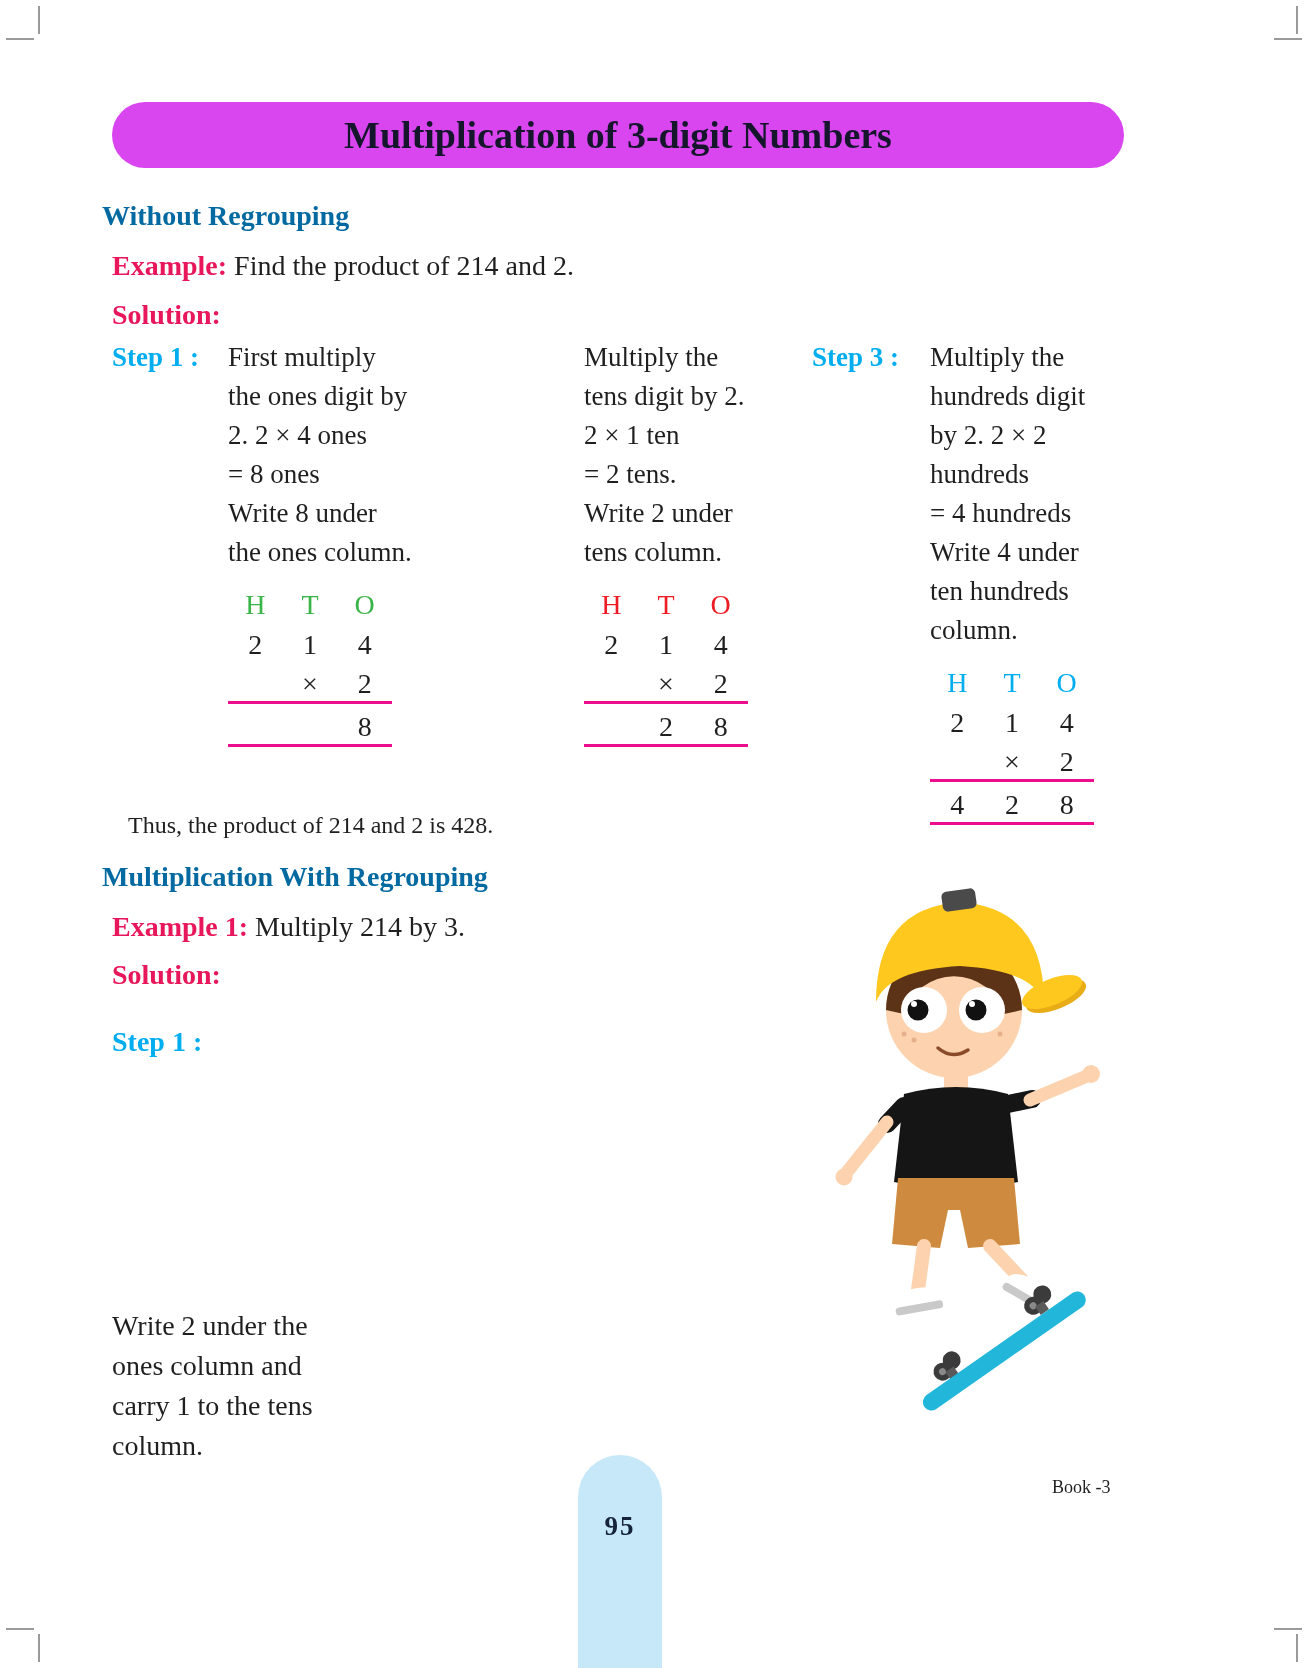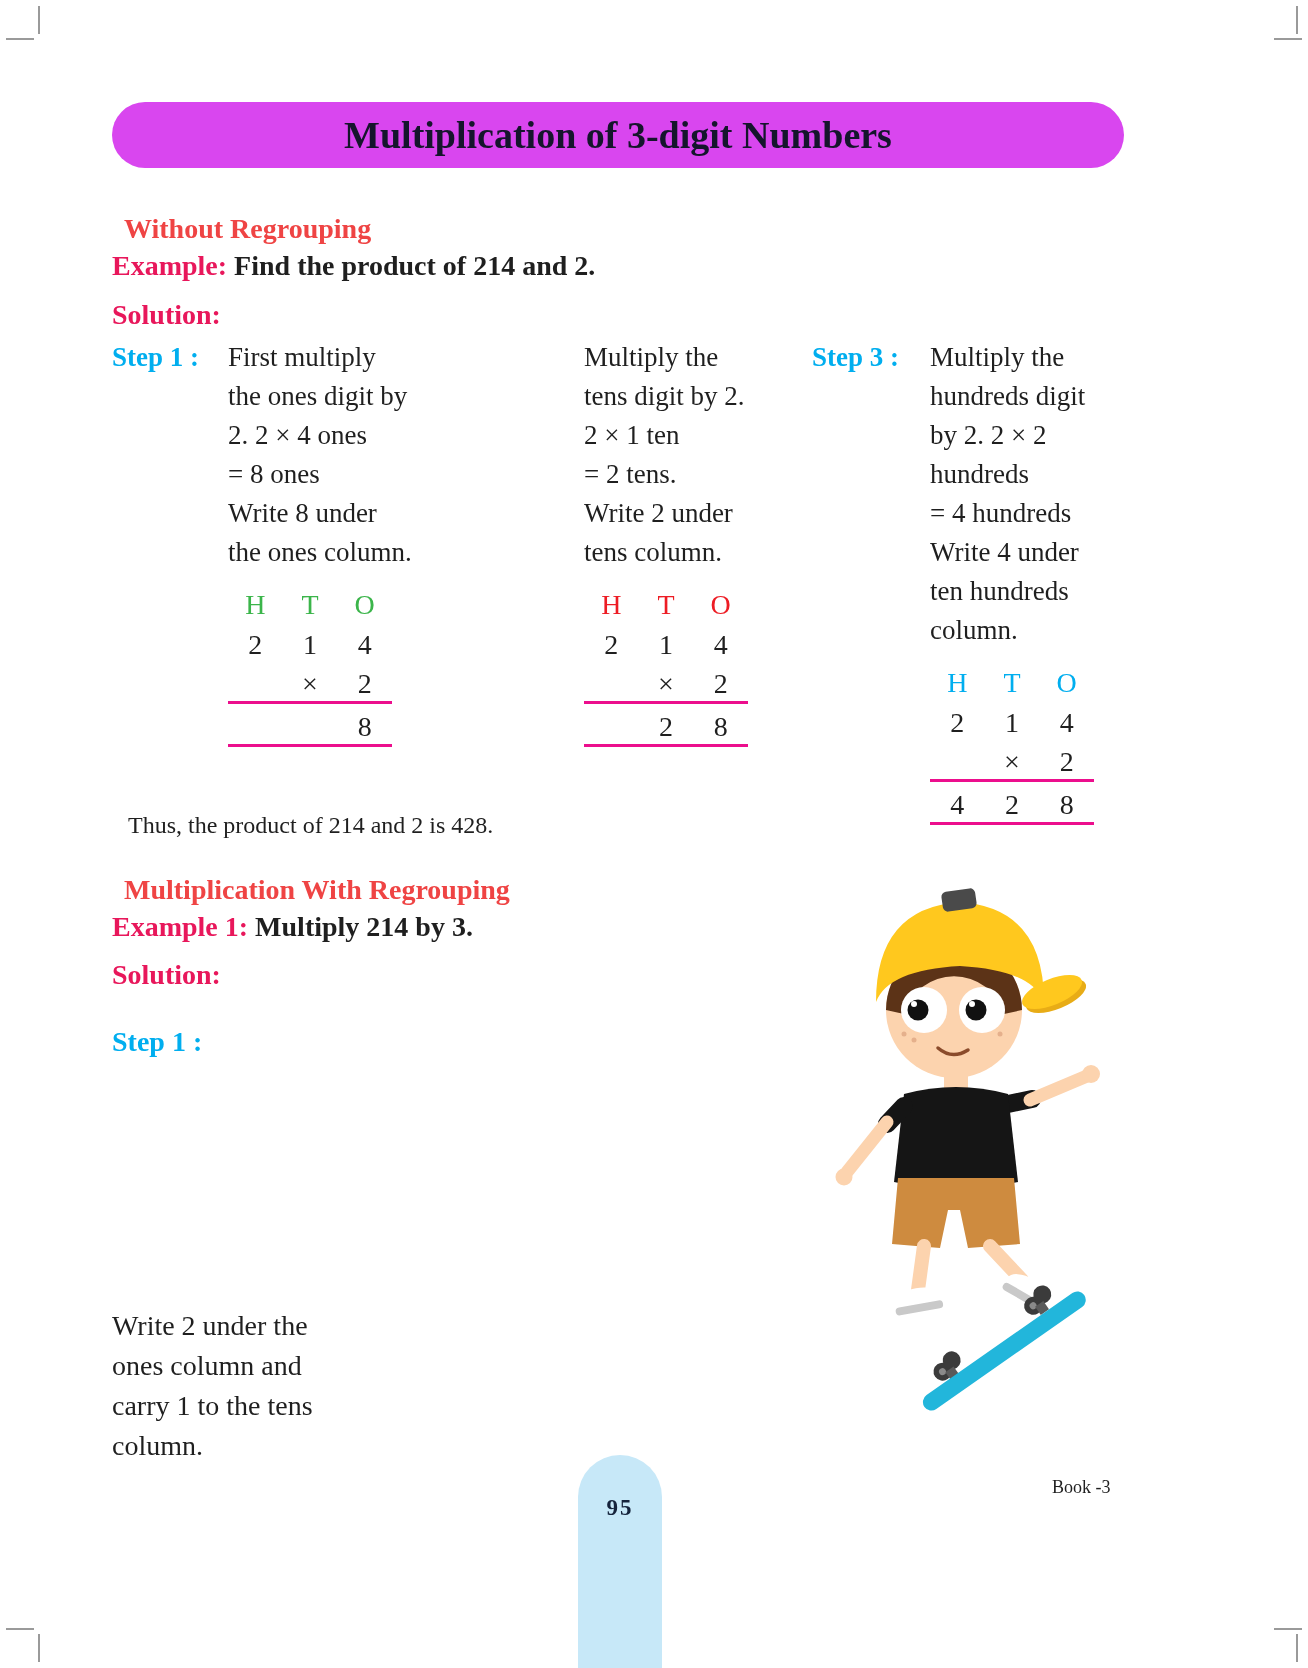--- a/index.html
+++ b/index.html
@@ -14,24 +14,24 @@
   .crop.v { width:1.5px; height:28px; }
 
   
   .title-banner {
     position:absolute; left:112px; top:102px; width:1012px; height:66px;
     background:#d946ef; border-radius:34px;
     display:flex; align-items:center; justify-content:center;
   }
   .title-banner h1 { font-size:38px; font-weight:bold; color:#15152c; }
 
-  .red-heading { position:absolute; left:124px; font-size:28px; font-weight:bold; color:#ef4444;margin-top:13px; }
+  .red-heading { position:absolute; left:102px; font-size:28px; font-weight:bold; color:#0369a1; }
   .example-line, .solution-line { position:absolute; left:112px; font-size:28px; }
   .lbl-pink { font-weight:bold; color:#E8175B; }
-  .body-text { color:#1f1f1f; font-weight:bold; }
+  .body-text { color:#1f1f1f; font-weight:normal; }
 
   
   .step {
     position:absolute; display:grid; column-gap:12px;
     font-size:27px; line-height:39px;
   }
   .step .step-label { color:#00AEEF; font-weight:bold; white-space:nowrap; }
   .step .step-text  { white-space:pre-line; grid-column:2; grid-row:1; }
   .step1 { left:112px; top:338px; grid-template-columns:104px 206px; }
   .step2 { left:468px; top:338px; grid-template-columns:104px 196px; }
@@ -53,21 +53,21 @@
   .step-b .step-label { color:#00AEEF; font-weight:bold; white-space:nowrap; }
   .step-b .step-text { white-space:pre-line; }
 
   .closing-par { position:absolute; left:112px; top:1306px; width:280px; font-size:28px; line-height:40px; white-space:pre-line; }
 
   
   .page-num-arch {
     position:absolute; left:578px; top:1455px; width:84px; height:213px;
     background:#C7E8F8; border-radius:42px 42px 0 0; text-align:center;
   }
-  .page-num-arch .num { display:inline-block; margin-top:40px; font-size:23px; font-weight:bold; color:#15233c; letter-spacing:2px; }
+  .page-num-arch .num { display:inline-block; margin-top:56px; font-size:27px; font-weight:bold; color:#15233c; letter-spacing:2px; }
 
   .book-label { position:absolute; left:1052px; top:1477px; font-size:18px; color:#1f1f1f; }
 
   .illustration { position:absolute; left:782px; top:852px; width:340px; height:580px; }
 </style>
 </head>
 <body>
 
 <div class="page">
 

